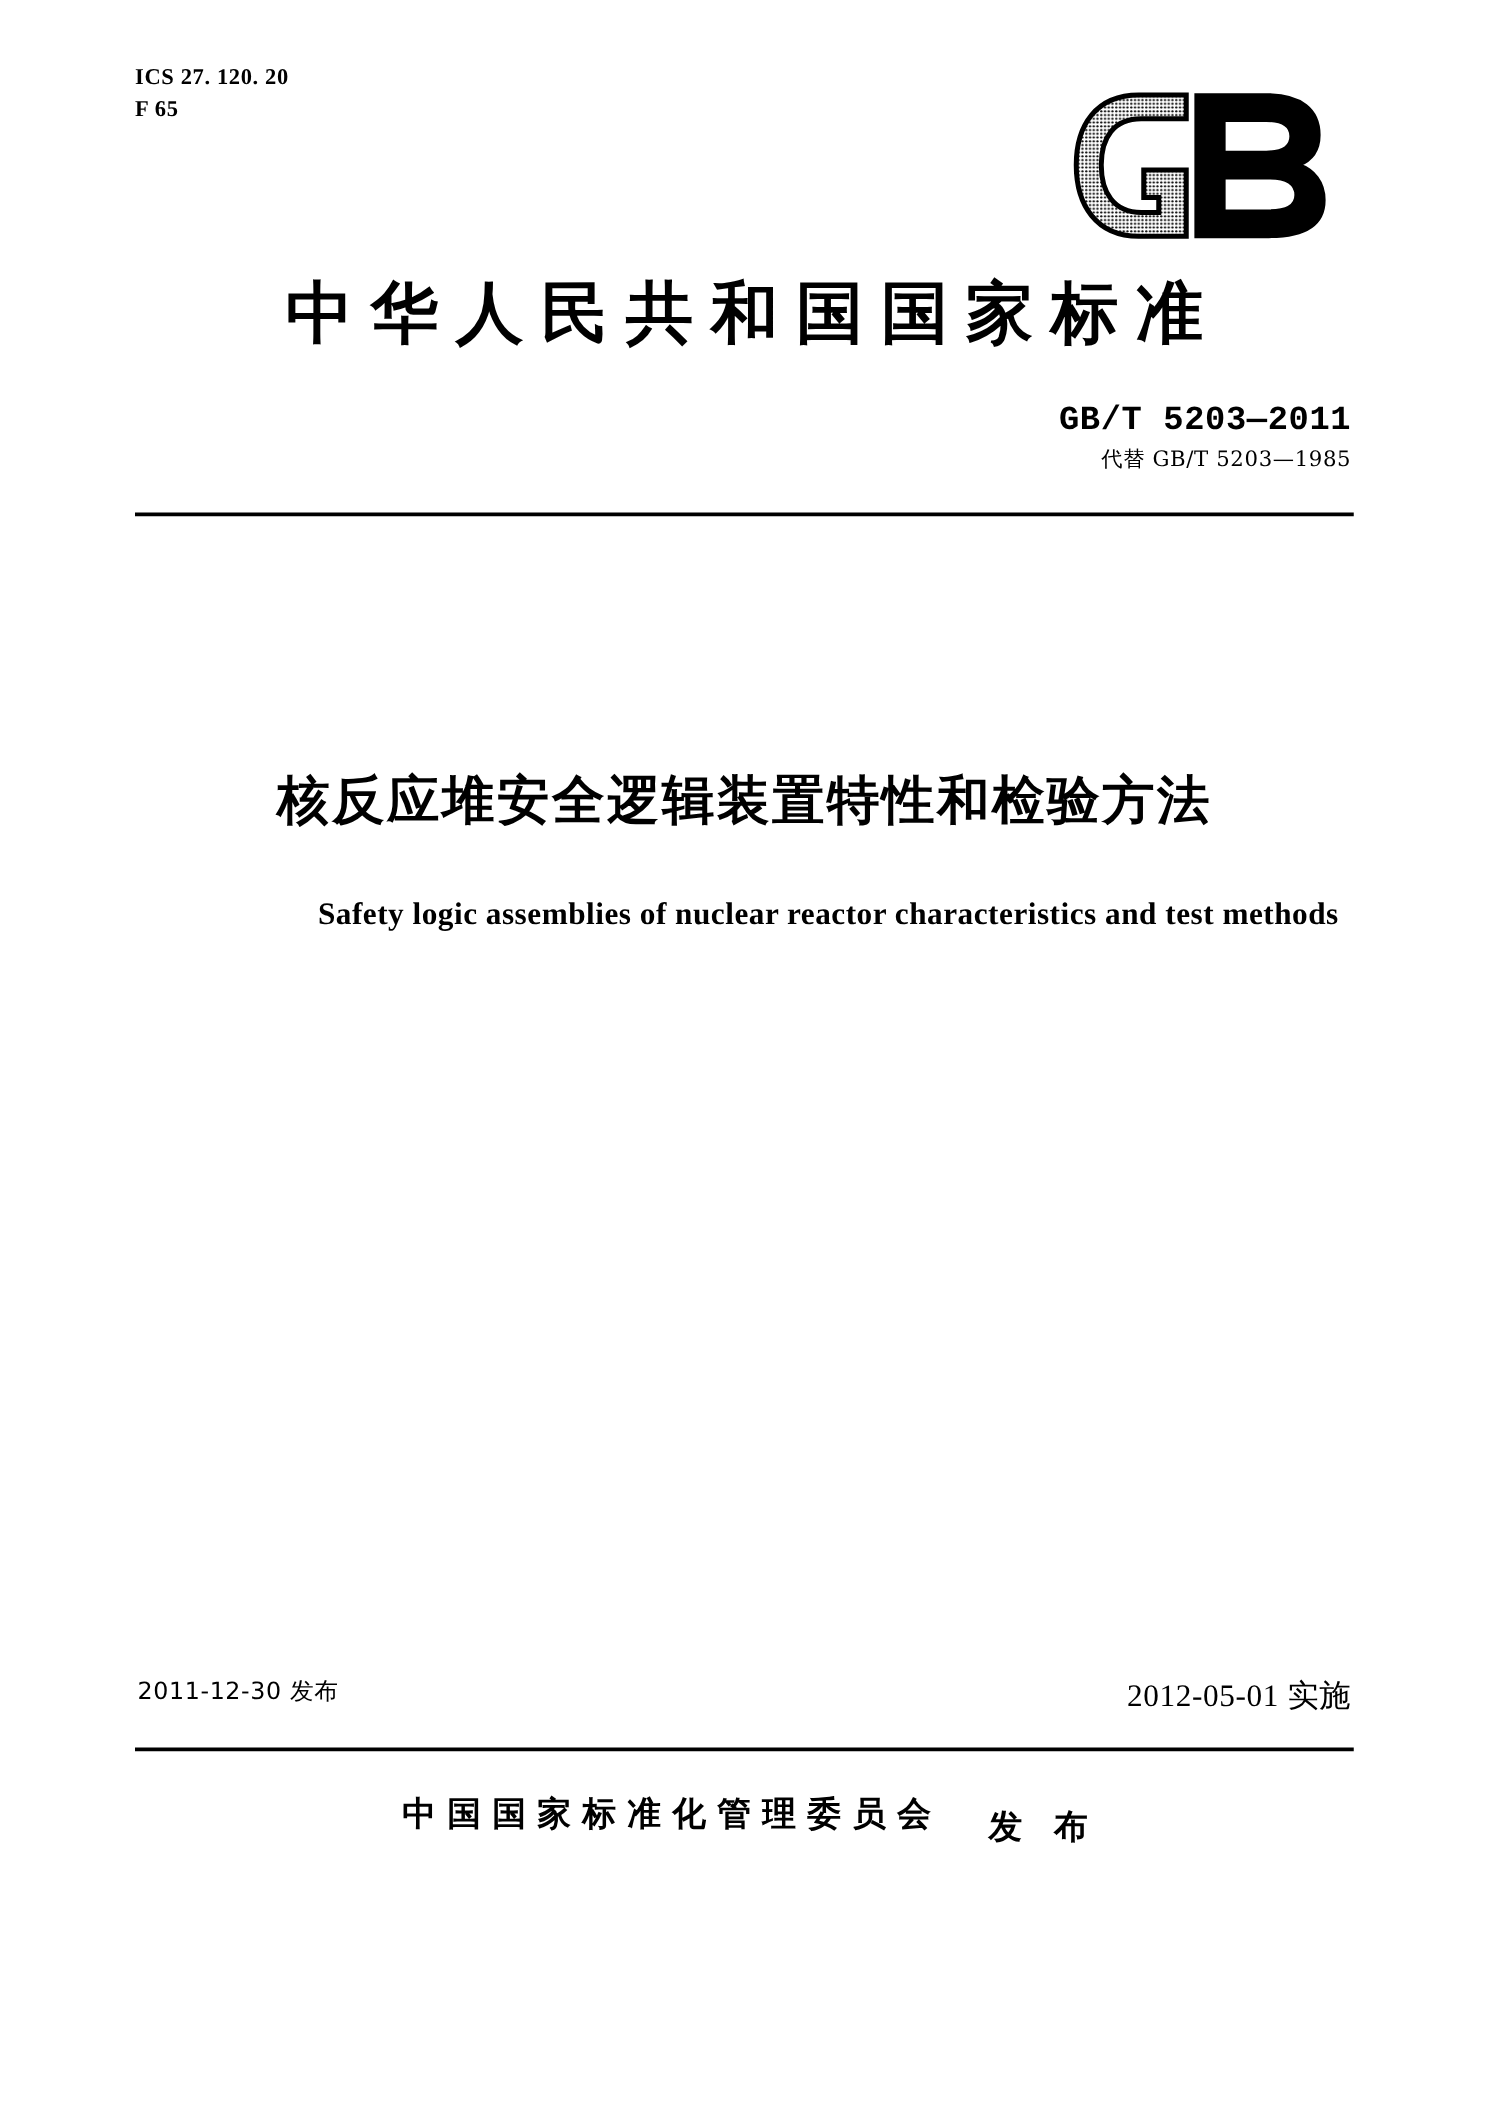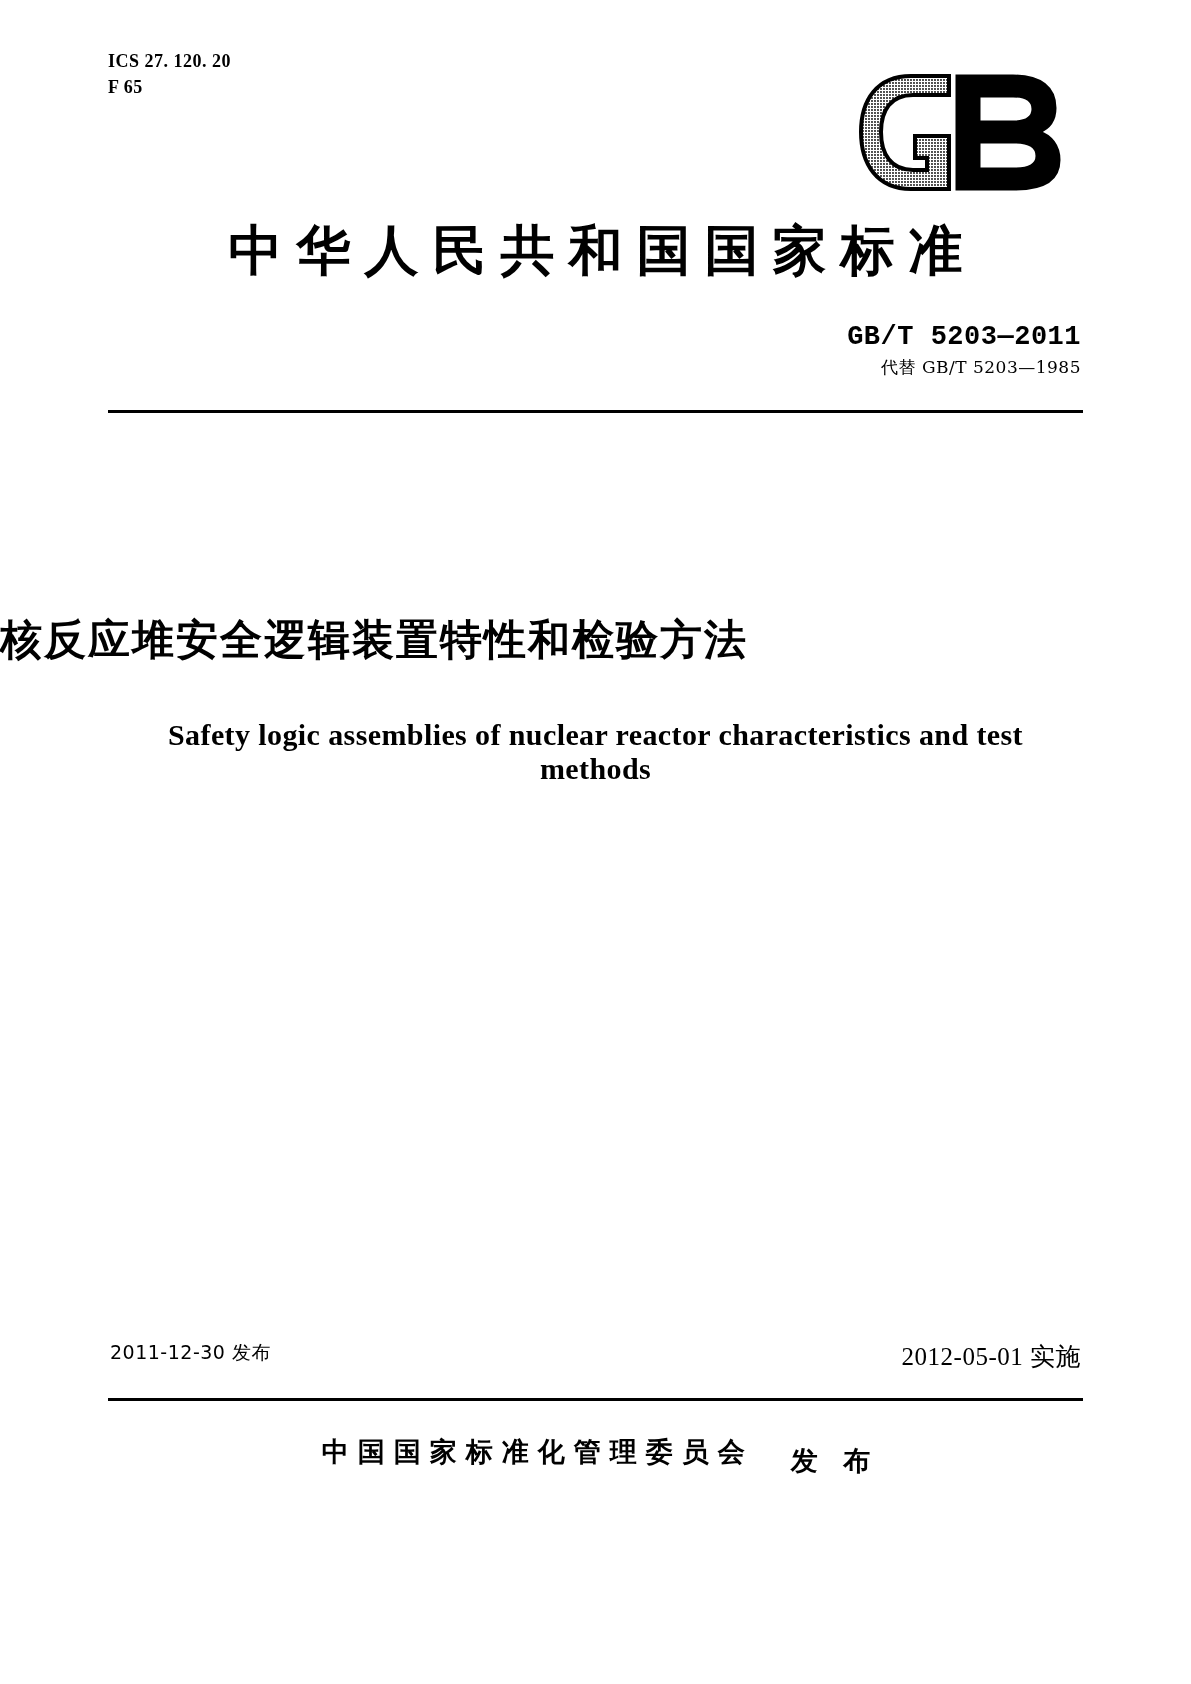--- a/index.html
+++ b/index.html
@@ -97,34 +97,35 @@
     height: 3px;
     background: #000;
   }
 
   
   .doc-title-cn {
     position: absolute;
     left: 0;
     right: 0;
     top: 612px;
+    text-align: center;
     font-family: Liberation Mono, monospace;
     font-weight: bold;
     font-size: 42px;
     letter-spacing: 2px;
   }
   .doc-title-en {
     position: absolute;
     left: 120px;
     right: 120px;
     top: 718px;
-    text-align: center;
+    text-align: right;
     font-family: "Liberation Serif", serif;
     font-weight: bold;
-    font-size: 30px;
+    font-size: 25px;
     letter-spacing: 0.4px;
   }
 
   
   .date-issue {
     position: absolute;
     left: 110px;
     top: 1340px;
     font-family: "DejaVu Sans", sans-serif;
     font-size: 19px;

